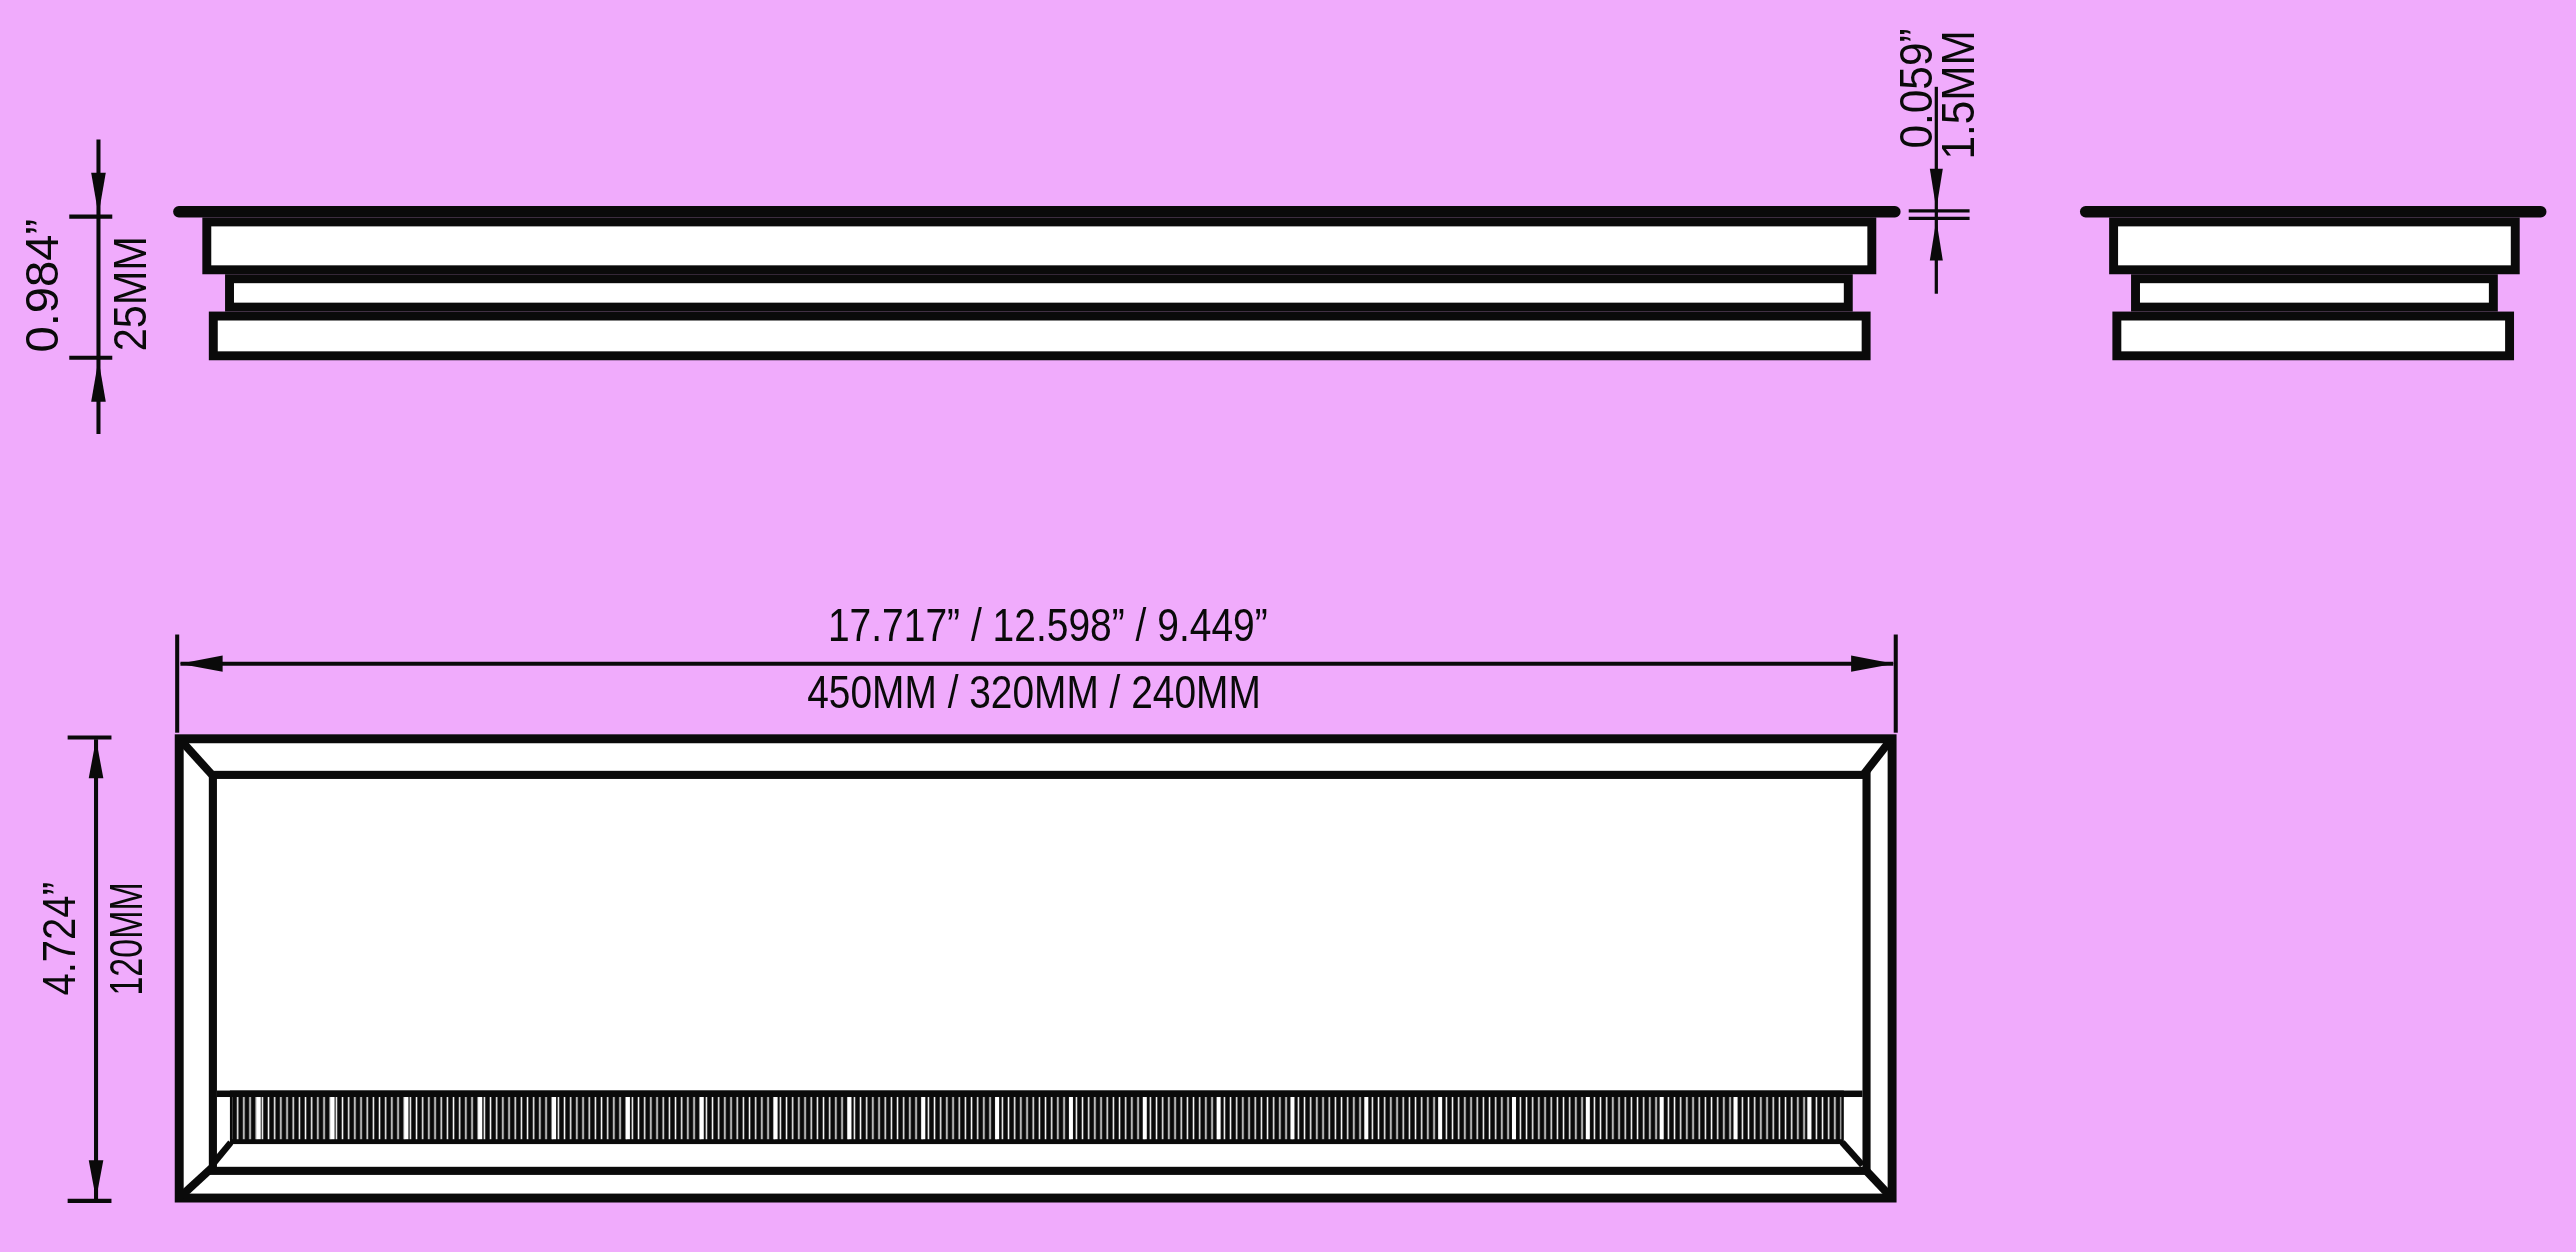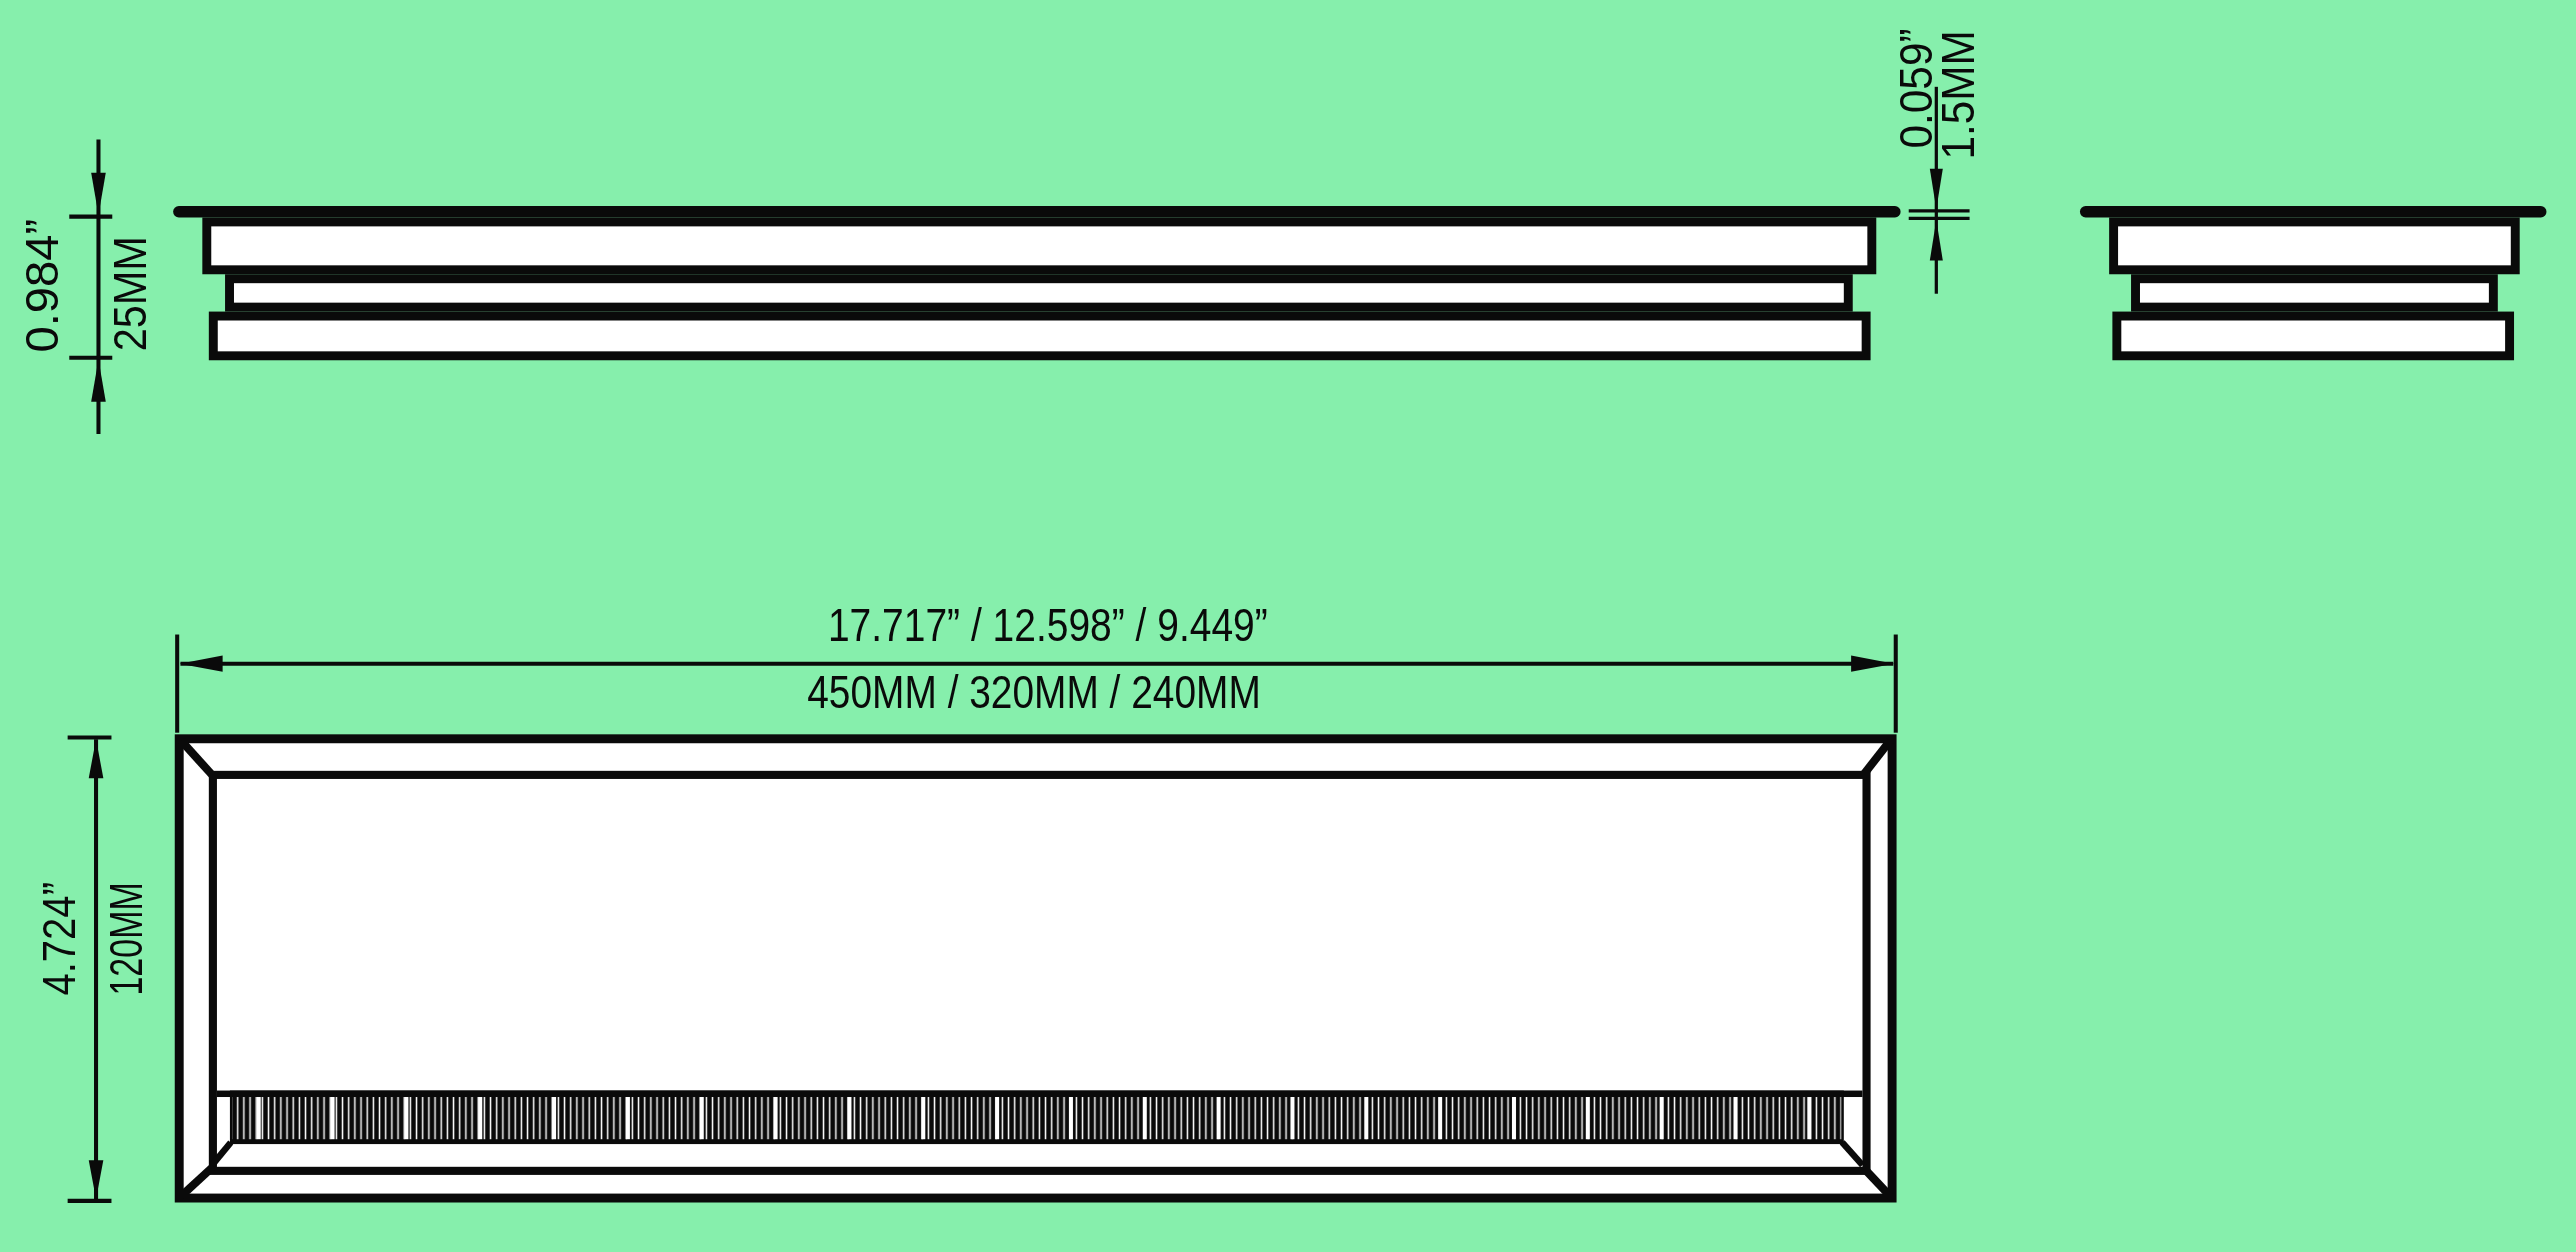--- a/index.html
+++ b/index.html
@@ -4,21 +4,21 @@
 <style>
   html, body {
     margin: 0;
     padding: 0;
     background: #ffffff;
   }
   .canvas {
     position: relative;
     width: 2576px;
     height: 1252px;
-    background: #86efac;
+    background: #f0abfc;
     overflow: hidden;
   }
   svg {
     position: absolute;
     left: 0;
     top: 0;
     display: block;
   }
   text {
     font-family: "Liberation Sans", sans-serif;

